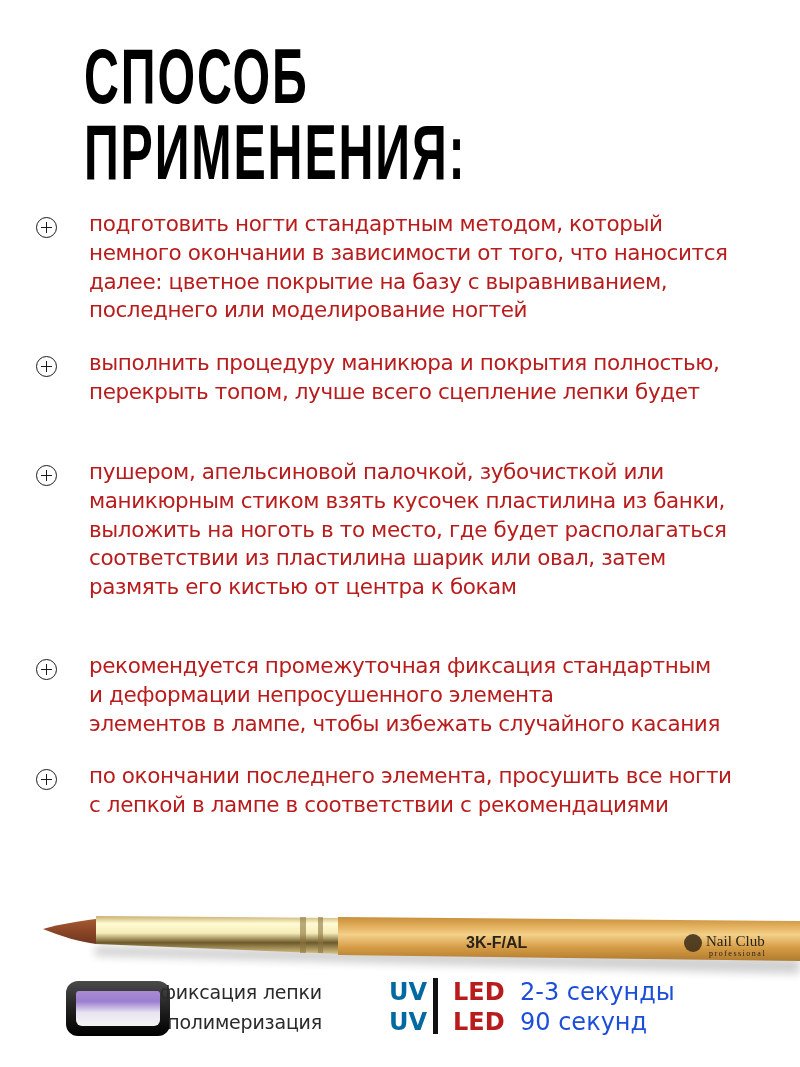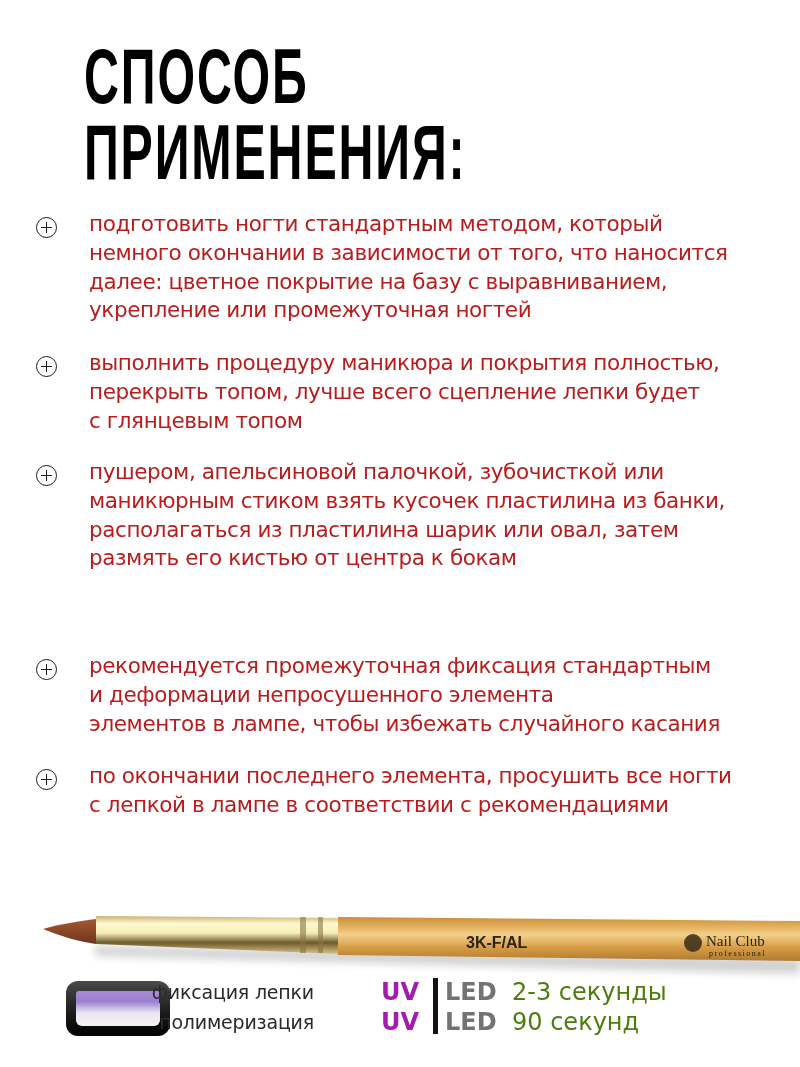--- a/index.html
+++ b/index.html
@@ -34,62 +34,62 @@
 
   .legend { position: absolute; left: 0; top: 975px; width: 800px; height: 70px; }
   .lamp {
     position: absolute; left: 66px; top: 6px; width: 104px; height: 55px;
     border-radius: 12px; background: linear-gradient(180deg, #4a4a4a 0%, #1a1a1a 60%, #000 100%);
   }
   .lamp-screen {
     position: absolute; left: 10px; top: 10px; width: 84px; height: 35px; border-radius: 3px 3px 6px 6px;
     background: linear-gradient(180deg, #a98ad4 0%, #9b7fd0 30%, #e9e4f2 62%, #f5f4f2 100%);
   }
-  .legend-row { position: absolute; left: 0; width: 736px; height: 30px; font-size: 23px; line-height: 30px; white-space: nowrap; }
+  .legend-row { position: absolute; left: 8px; width: 736px; height: 30px; font-size: 23px; line-height: 30px; white-space: nowrap; }
   .legend-label { position: absolute; right: 422px; color: #2a2a2a; font-family: "DejaVu Sans", sans-serif; font-size: 19px; letter-spacing: -0.2px; }
-  .uv { position: absolute; left: 381px; font-weight: 700; font-family: "DejaVu Sans", sans-serif; font-size: 24px; color: #a21caf; }
-  .led { position: absolute; left: 445px; font-weight: 700; font-family: "DejaVu Sans", sans-serif; font-size: 24px; color: #737373; }
-  .dur { position: absolute; left: 512px; font-family: "DejaVu Sans", sans-serif; font-size: 24px; color: #4d7c0f; }
+  .uv { position: absolute; left: 381px; font-weight: 700; font-family: "DejaVu Sans", sans-serif; font-size: 24px; color: #0369a1; }
+  .led { position: absolute; left: 445px; font-weight: 700; font-family: "DejaVu Sans", sans-serif; font-size: 24px; color: #b91c1c; }
+  .dur { position: absolute; left: 512px; font-family: "DejaVu Sans", sans-serif; font-size: 24px; color: #1d4ed8; }
   .divider { position: absolute; left: 433px; top: 3px; width: 5px; height: 56px; background: #111; }
 </style>
 </head>
 <body>
 
 <div class="title">
   <div>СПОСОБ</div>
   <div>ПРИМЕНЕНИЯ:</div>
 </div>
 
 <div class="steps">
 
   <div class="step" style="top:0px;">
     <div class="bullet" style="top:7px;"></div>
     <div class="step-text" style="top:0px;">
       <span>подготовить ногти стандартным методом, который</span>
       <span>немного окончании в зависимости от того, что наносится</span>
       <span>далее: цветное покрытие на базу с выравниванием,</span>
-      <span>укрепление или промежуточная ногтей</span>
+      <span>последнего или моделирование ногтей</span>
     </div>
   </div>
 
   <div class="step" style="top:139px;">
     <div class="bullet" style="top:7px;"></div>
     <div class="step-text" style="top:0px;">
       <span>выполнить процедуру маникюра и покрытия полностью,</span>
       <span>перекрыть топом, лучше всего сцепление лепки будет</span>
-      <span>с глянцевым топом</span>
     </div>
   </div>
 
   <div class="step" style="top:248px;">
     <div class="bullet" style="top:7px;"></div>
     <div class="step-text" style="top:0px;">
       <span>пушером, апельсиновой палочкой, зубочисткой или</span>
       <span>маникюрным стиком взять кусочек пластилина из банки,</span>
-      <span>располагаться из пластилина шарик или овал, затем</span>
+      <span>выложить на ноготь в то место, где будет располагаться</span>
+      <span>соответствии из пластилина шарик или овал, затем</span>
       <span>размять его кистью от центра к бокам</span>
     </div>
   </div>
 
   <div class="step" style="top:442px;">
     <div class="bullet" style="top:7px;"></div>
     <div class="step-text" style="top:0px;">
       <span>рекомендуется промежуточная фиксация стандартным</span>
       <span>и деформации непросушенного элемента</span>
       <span>элементов в лампе, чтобы избежать случайного касания</span>

